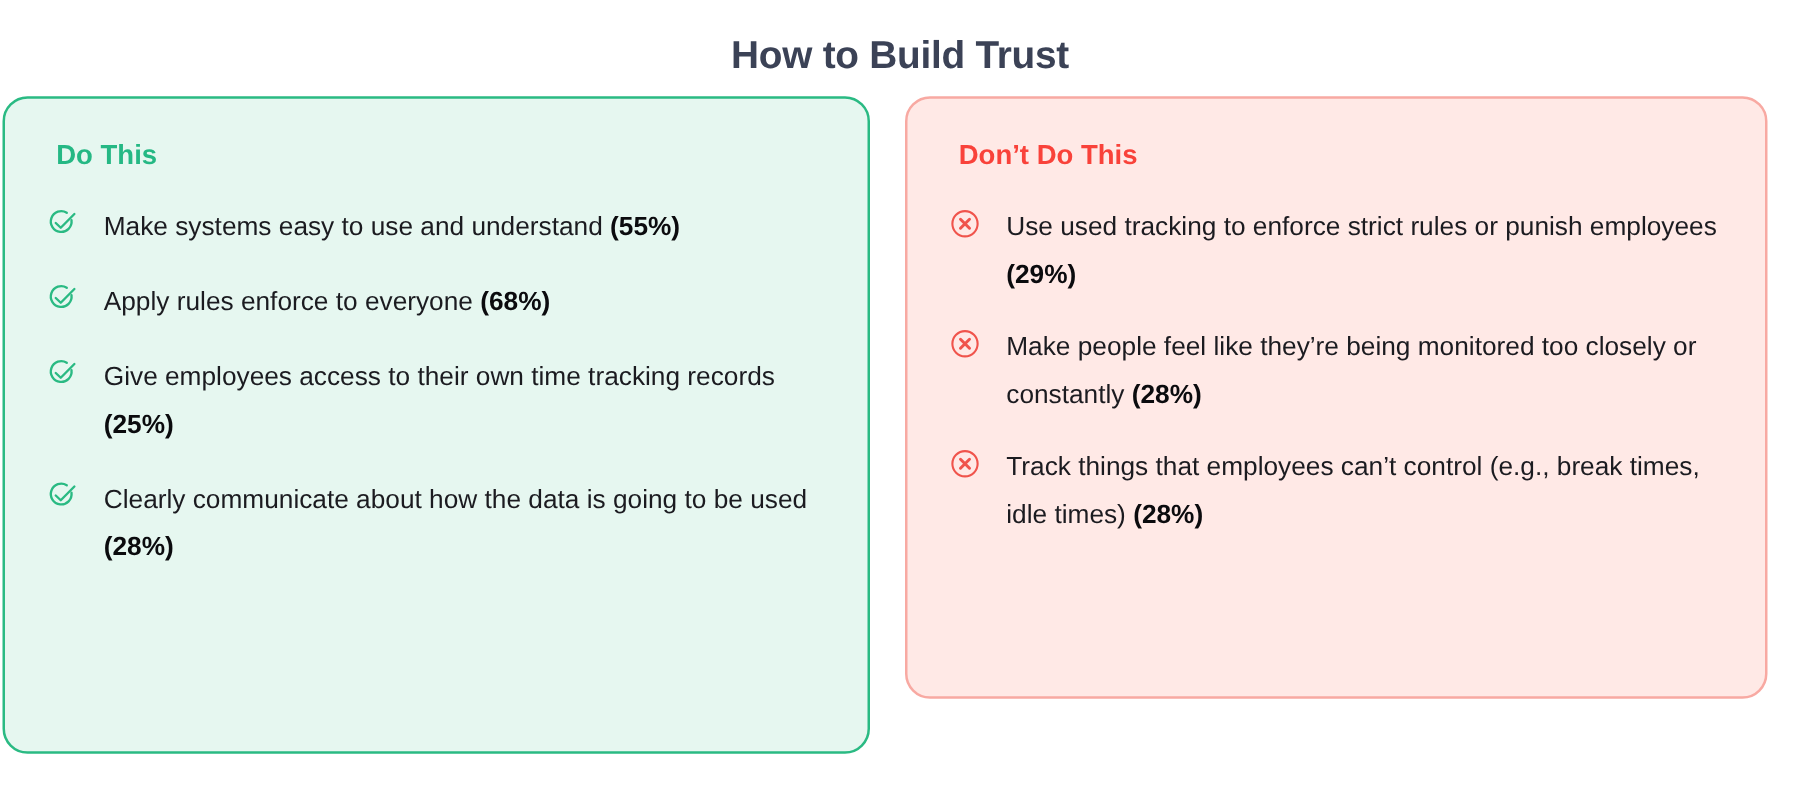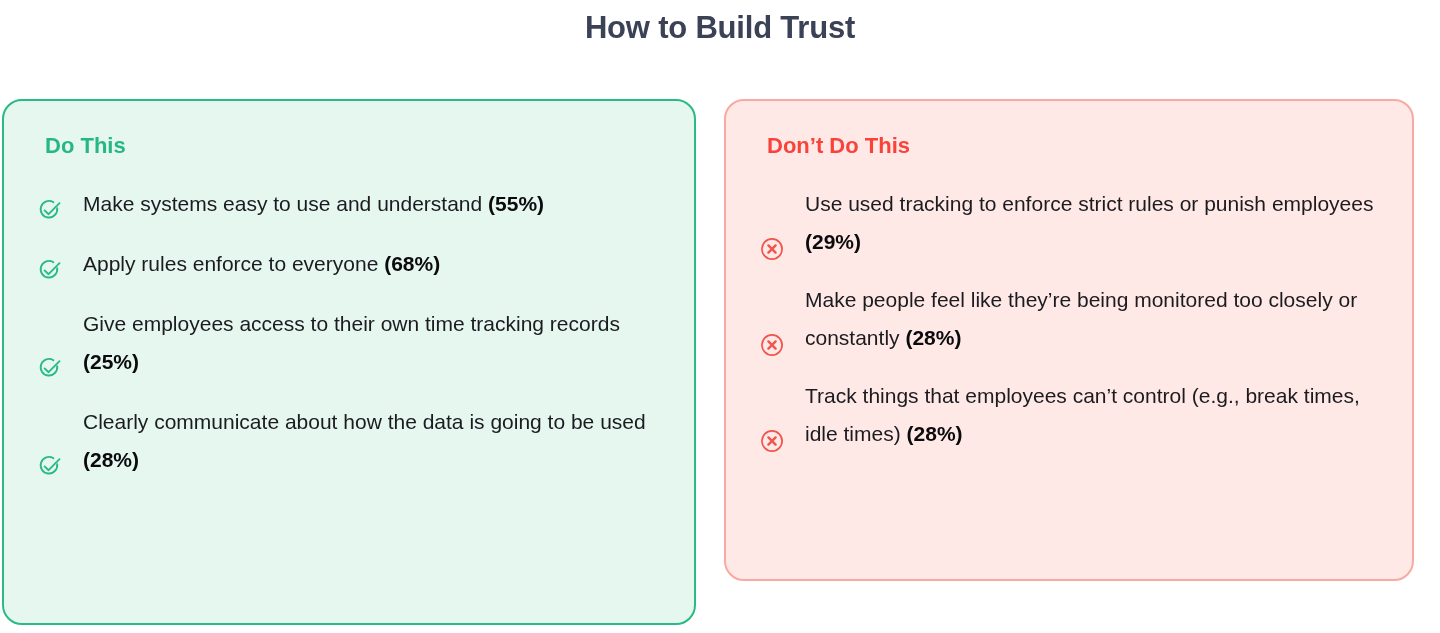--- a/index.html
+++ b/index.html
@@ -20,28 +20,28 @@
     height: 633px;
     box-sizing: border-box;
   }
 
   .page-title {
     text-align: center;
     font-size: 31px;
     font-weight: bold;
     color: #3b4256;
     letter-spacing: -0.2px;
-    padding-top: 8px;
+    padding-top: 24px;
     margin: 0;
     line-height: 40px;
   }
 
   .cards {
     position: absolute;
-    top: 99px;
+    top: 77px;
     left: 2px;
     width: 1436px;
     display: flex;
     gap: 28px;
   }
 
   .card {
     box-sizing: border-box;
     border-radius: 20px;
     border-style: solid;
@@ -73,21 +73,21 @@
   .card-dont .card-heading { color: #f9423a; }
 
   .list {
     list-style: none;
     margin: 0;
     padding: 0;
   }
 
   .list-item {
     display: flex;
-    align-items: flex-end;
+    align-items: flex-start;
     margin-bottom: 22px;
   }
   .card-dont .list-item { margin-bottom: 20px; }
 
   .item-icon {
     flex: 0 0 auto;
     width: 24px;
     height: 24px;
     margin-top: 4px;
     margin-right: 21px;

